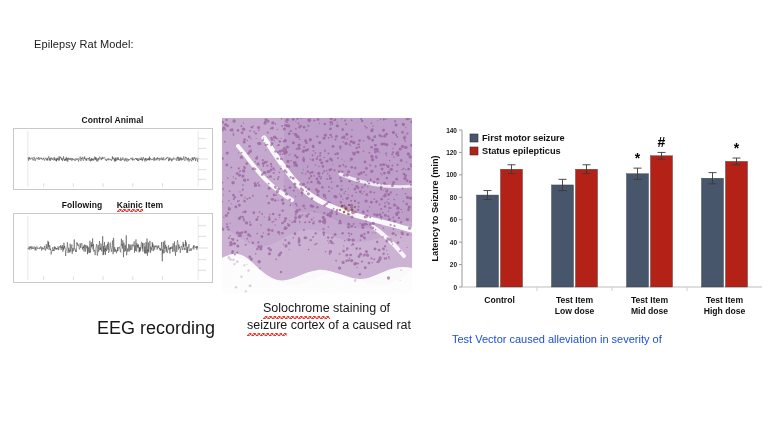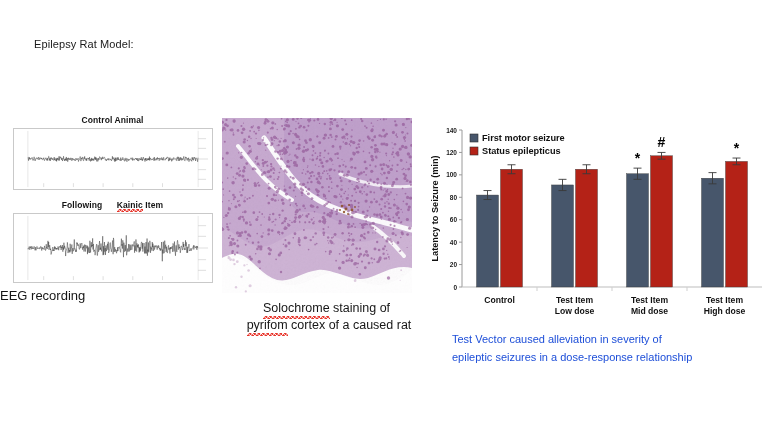--- a/index.html
+++ b/index.html
@@ -22,22 +22,22 @@
     text-align:center;font-size:8.5px;font-weight:bold;color:#141414;
     margin-bottom:3px;letter-spacing:.1px;
   }
   .eeg-frame{
     position:relative;width:200px;height:62px;background:#fff;
     border:1px solid #c9c9c9;box-sizing:border-box;margin:0 auto;
   }
   .eeg-frame.tall{height:70px;}
   .eeg-frame svg{display:block;width:100%;height:100%;}
   .caption-eeg{
-    position:absolute;left:0;top:288px;width:215px;text-align:left;
-    font-size:13px;color:#161616;
+    position:absolute;left:0;top:318px;width:215px;text-align:right;
+    font-size:18px;color:#161616;
   }
 
   
   .histo-panel{position:absolute;left:222px;top:118px;}
   .histo-img{
     width:190px;height:175px;display:block;border:0;
   }
   .caption-histo{
     position:absolute;left:218px;top:300px;width:205px;
     font-size:12.5px;color:#161616;line-height:17px;text-align:center;
@@ -1222,21 +1222,21 @@
         <rect x="0" y="0" width="190" height="175" filter="url(#grain)" opacity="0.12"></rect>
 
         <path d="M0,140 C12,136 24,142 36,152 C48,162 62,170 78,166 C92,162 104,152 118,156
                  C134,160 148,170 164,166 C176,163 184,156 190,152 V175 H0 Z" fill="#ffffff" opacity="0.55"></path>
       </g>
     </svg>
   </div>
 
   <div class="caption-histo">
     <div class="l1"><span class="sq">Solochrome</span><span> staining of</span></div>
-    <div class="l2"><span class="sq">pyrifom</span><span> cortex of a caused rat</span></div>
+    <div class="l2"><span class="sq">seizure</span><span> cortex of a caused rat</span></div>
   </div>
 
   <div class="chart-panel">
     <svg class="chart-svg" id="chart" width="340" height="215" viewBox="0 0 340 215">
         <line x1="34" y1="6" x2="34" y2="163" stroke="#9a9a9a" stroke-width="1"></line>
         <line x1="34" y1="163" x2="334" y2="163" stroke="#bdbdbd" stroke-width="1"></line>
         <line x1="31" y1="163" x2="34" y2="163" stroke="#9a9a9a" stroke-width="1"></line>
         <text x="29" y="165.6" text-anchor="end" font-size="6.5" font-family="&quot;Liberation Sans&quot;, sans-serif" font-weight="bold" fill="#1a1a1a">0</text>
         <line x1="31" y1="140.57142857142858" x2="34" y2="140.57142857142858" stroke="#9a9a9a" stroke-width="1"></line>
         <text x="29" y="143.17142857142858" text-anchor="end" font-size="6.5" font-family="&quot;Liberation Sans&quot;, sans-serif" font-weight="bold" fill="#1a1a1a">20</text>
@@ -1300,16 +1300,15 @@
         <text x="296.5" y="190" text-anchor="middle" font-size="8.6" font-family="&quot;Liberation Sans&quot;, sans-serif" font-weight="bold" fill="#111">High dose</text>
         <rect x="42" y="10" width="8" height="8" fill="#47566b" stroke="#2f2f2f" stroke-width="0.6"></rect>
         <text x="54" y="17.4" font-size="9.2" font-family="&quot;Liberation Sans&quot;, sans-serif" font-weight="bold" fill="#111">First motor seizure</text>
         <rect x="42" y="23" width="8" height="8" fill="#b42217" stroke="#2f2f2f" stroke-width="0.6"></rect>
         <text x="54" y="30.4" font-size="9.2" font-family="&quot;Liberation Sans&quot;, sans-serif" font-weight="bold" fill="#111">Status epilepticus</text>
       </svg>
   </div>
 
   <div class="caption-chart">
     <div>Test Vector caused alleviation in severity of</div>
-    <div>epileptic seizures in a dose-response relationship</div>
   </div>
 
 </div>
 
 </body></html>

